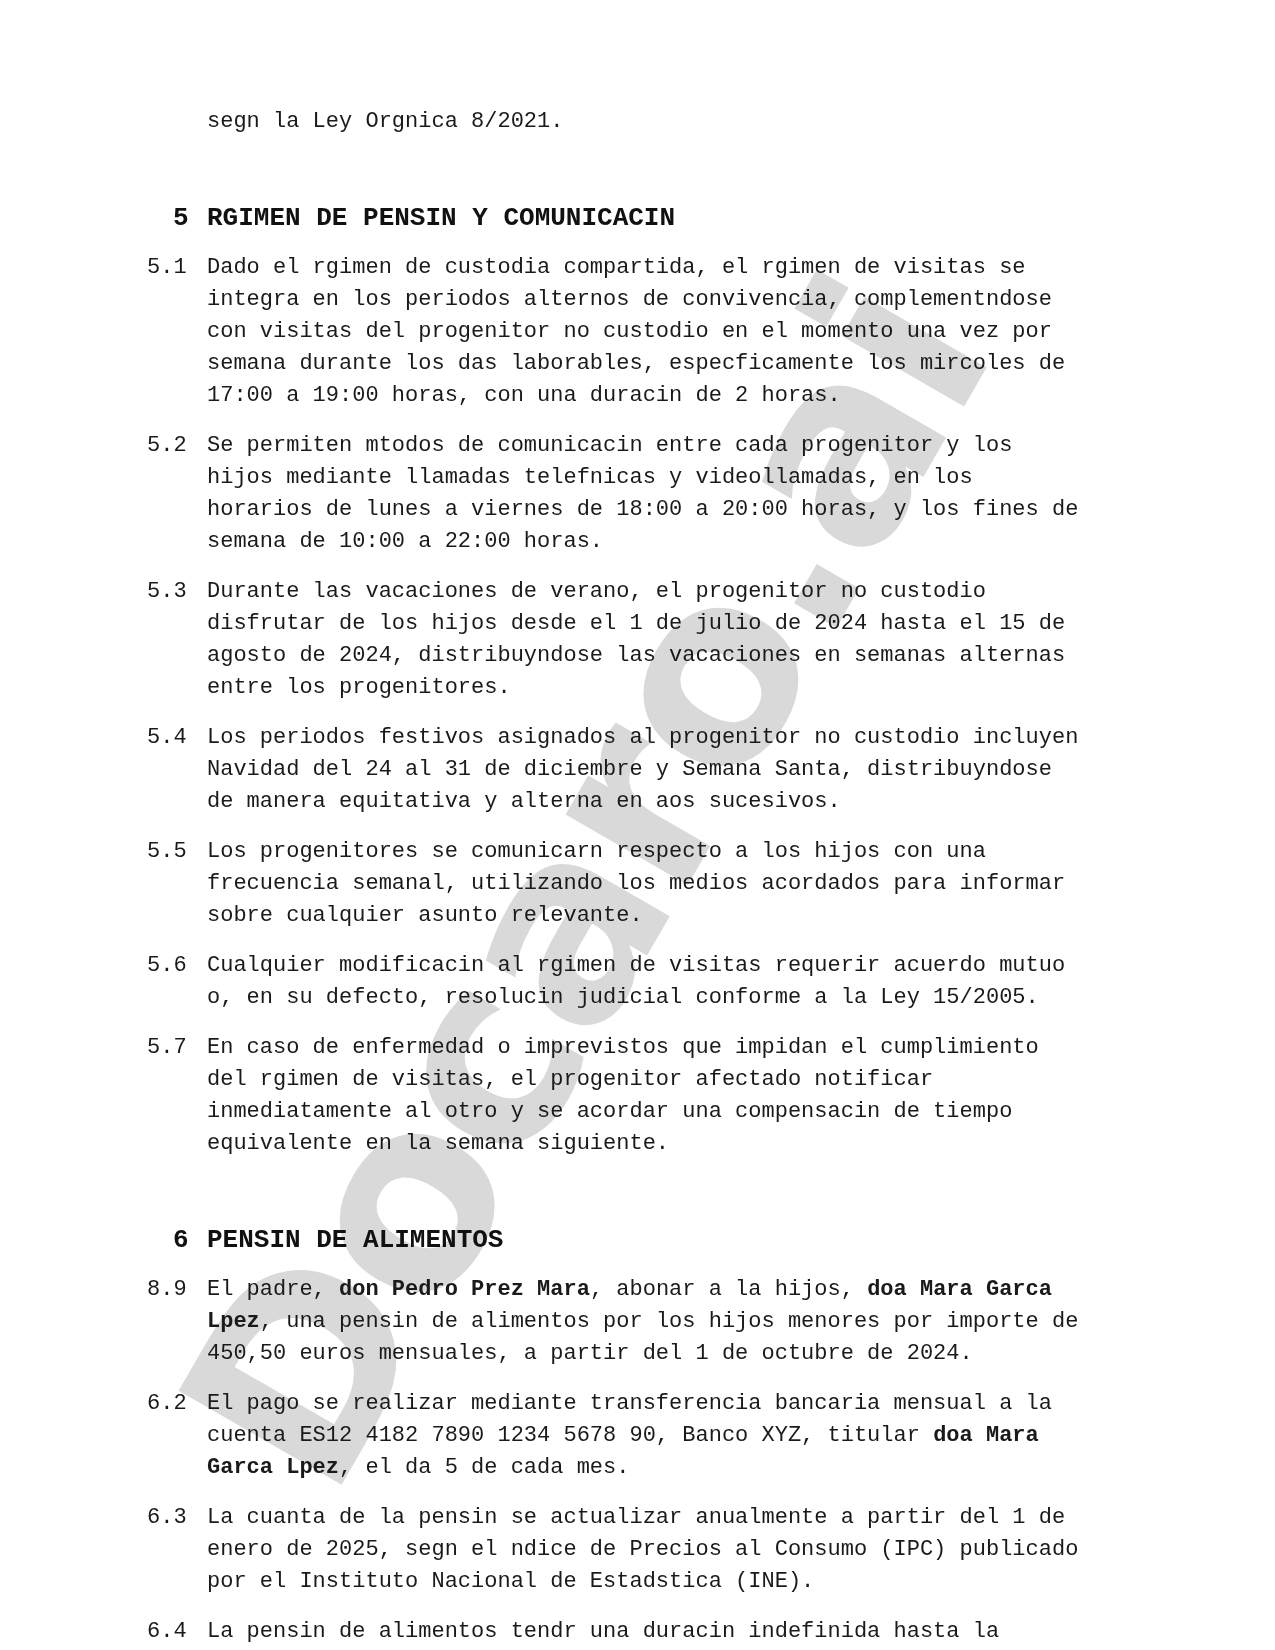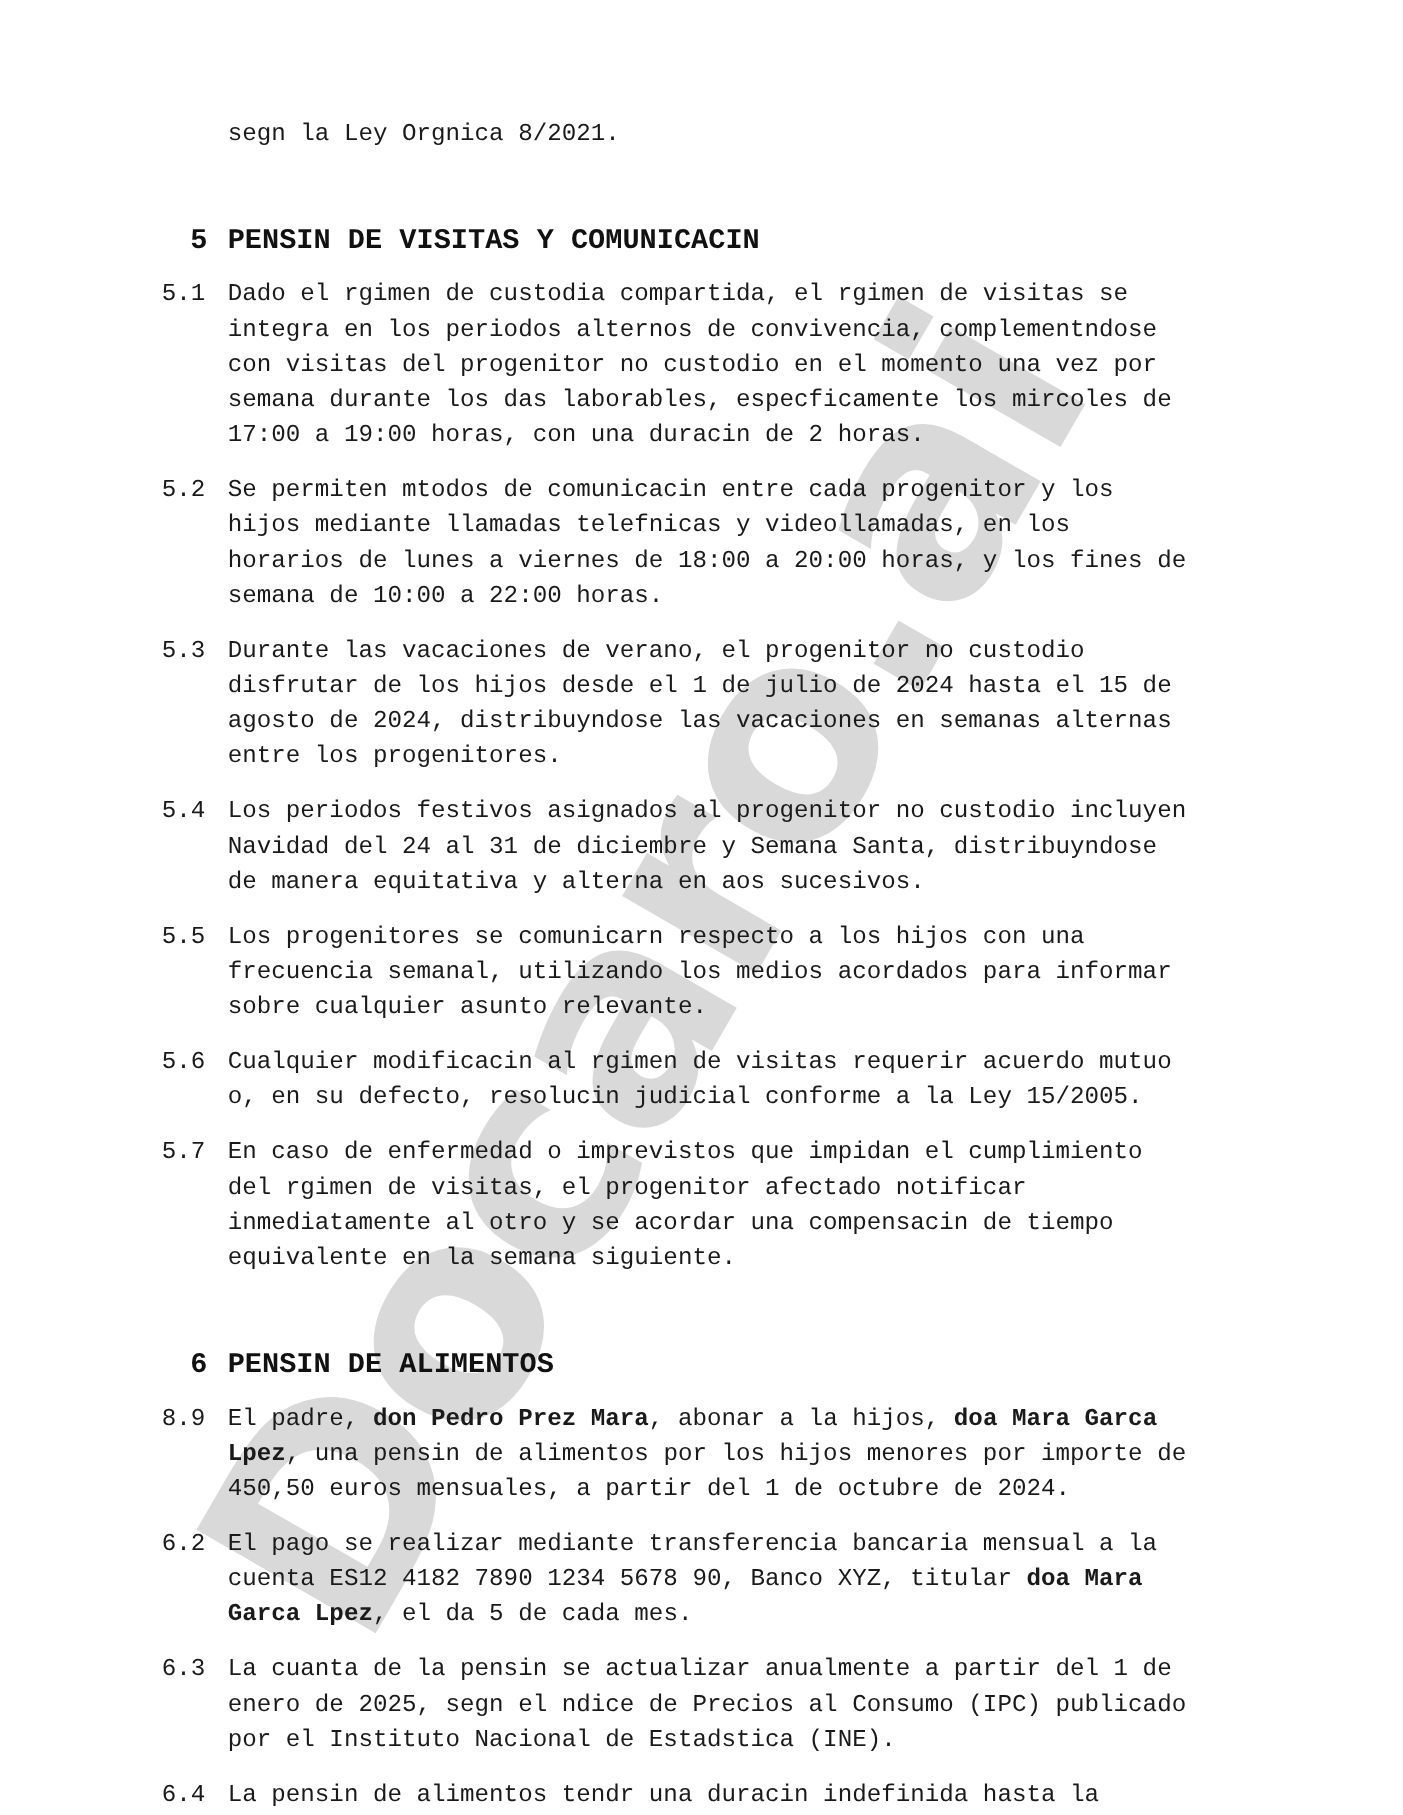--- a/index.html
+++ b/index.html
@@ -76,21 +76,21 @@
 <div class="page">
 
   <div class="watermark">Docaro.ai</div>
 
   <div class="content">
 
     <p class="intro">segn la Ley Orgnica 8/2021.</p>
 
     <div class="sec-heading">
       <span class="hnum">5</span>
-      <span class="htitle">PENSIN DE VISITAS Y COMUNICACIN</span>
+      <span class="htitle">RGIMEN DE PENSIN Y COMUNICACIN</span>
     </div>
 
     <div class="item">
       <span class="num">5.1</span>
       <span class="txt">Dado el rgimen de custodia compartida, el rgimen de visitas se integra en los periodos alternos de convivencia, complementndose con visitas del progenitor no custodio en el momento una vez por semana durante los das laborables, especficamente los mircoles de 17:00 a 19:00 horas, con una duracin de 2 horas.</span>
     </div>
 
     <div class="item">
       <span class="num">5.2</span>
       <span class="txt">Se permiten mtodos de comunicacin entre cada progenitor y los hijos mediante llamadas telefnicas y videollamadas, en los horarios de lunes a viernes de 18:00 a 20:00 horas, y los fines de semana de 10:00 a 22:00 horas.</span>

